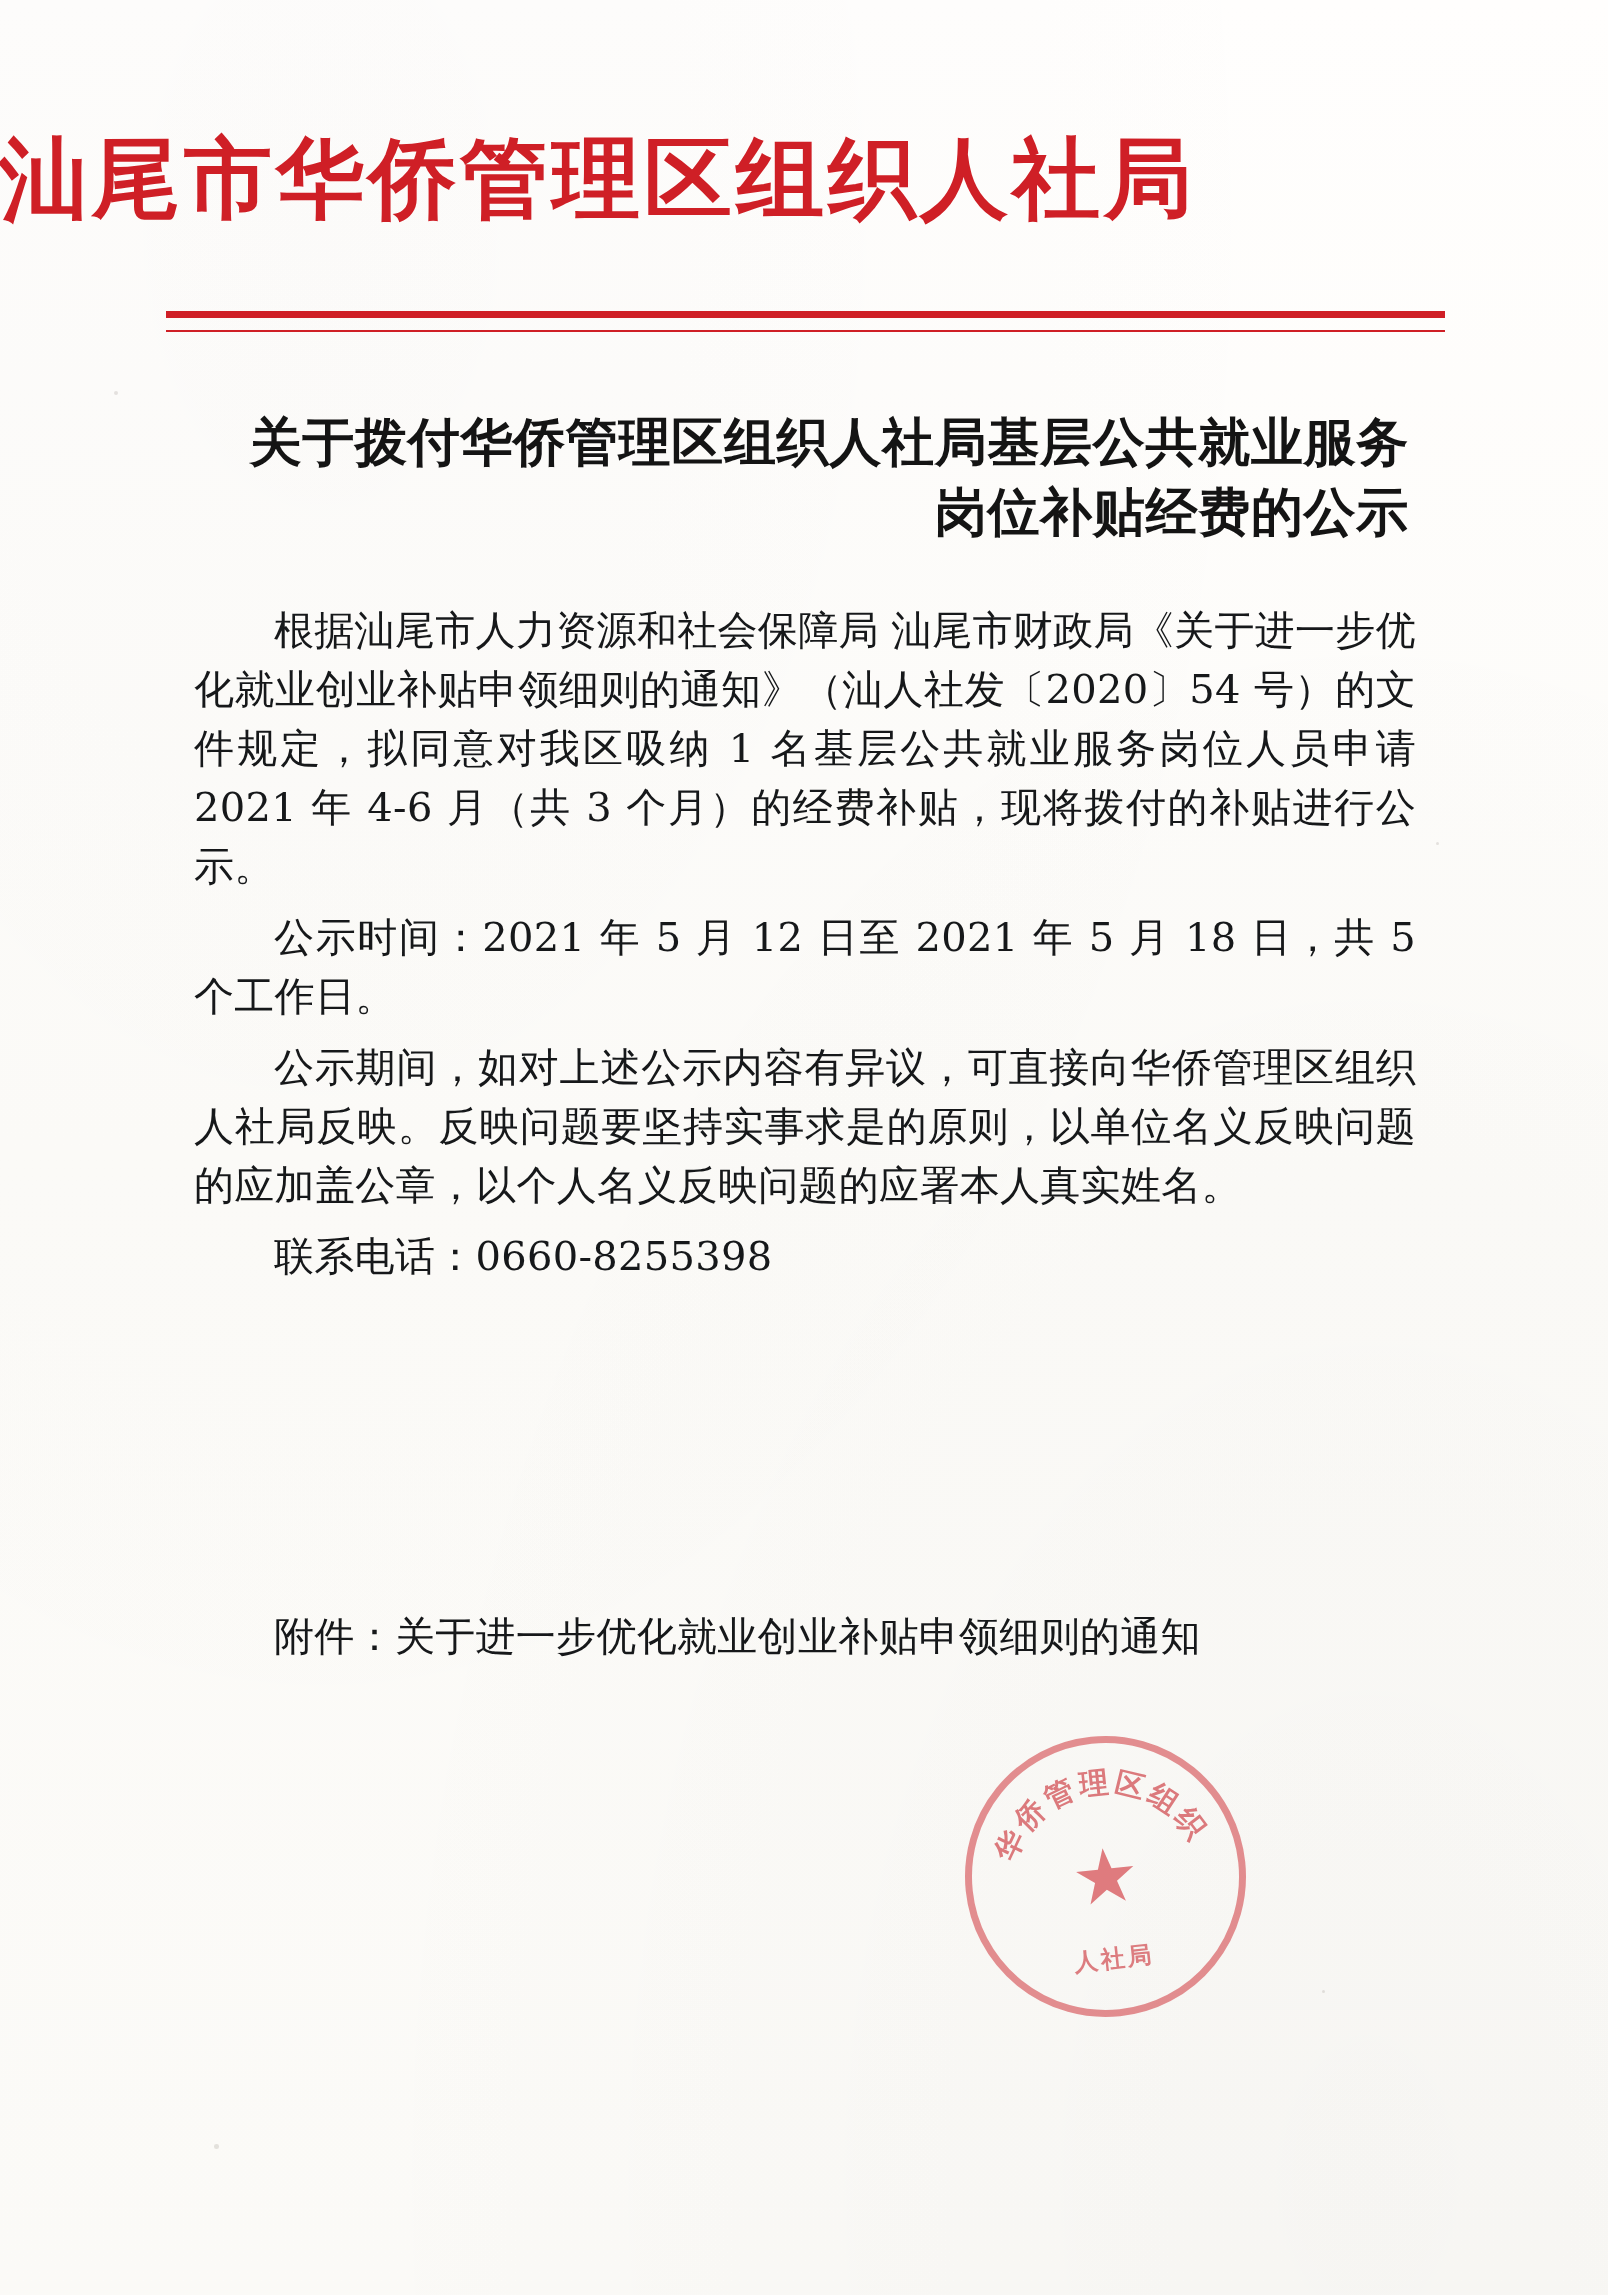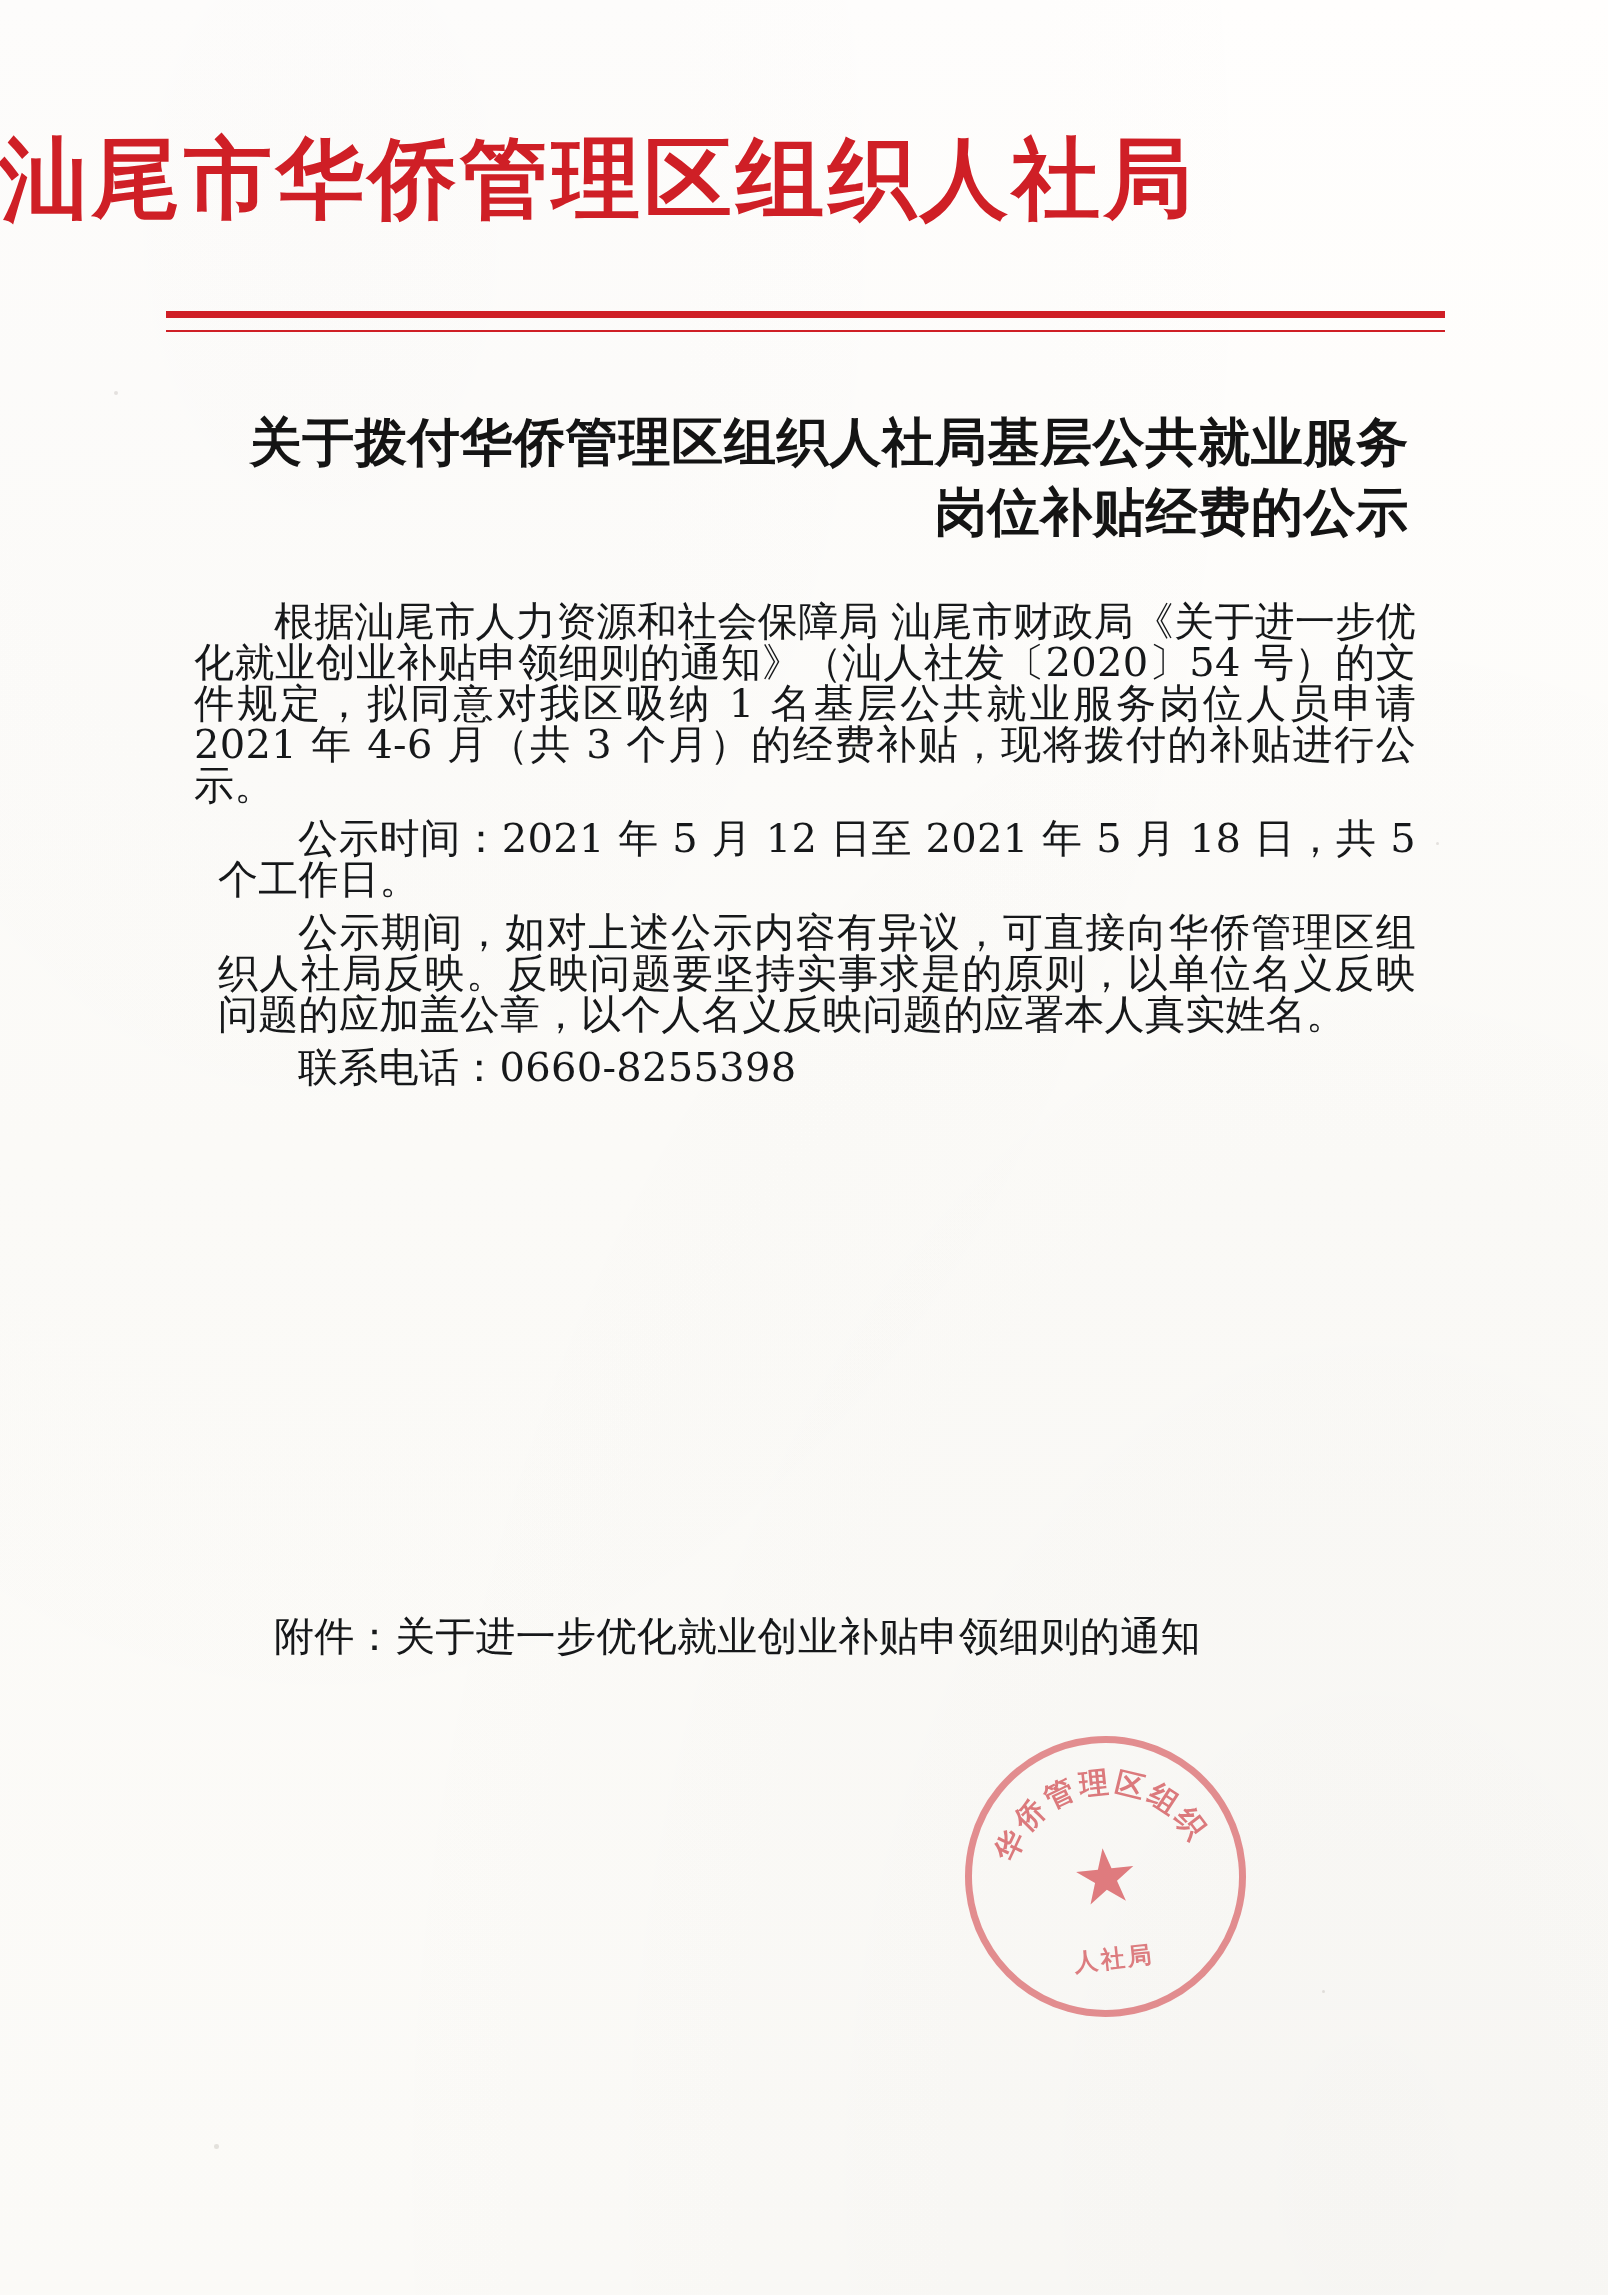--- a/index.html
+++ b/index.html
@@ -70,32 +70,31 @@
     line-height: 1.35;
     color: #141414;
     letter-spacing: 0.7px;
   }
   .body-text {
     position: absolute;
     top: 601px;
     left: 194px;
     width: 1222px;
     font-size: 40px;
-    line-height: 41px;
+    line-height: 59px;
     color: #16181a;
     letter-spacing: 0.3px;
   }
   .body-text p {
     margin: 0 0 0 0;
     text-indent: 2em;
     text-align: justify;
   }
   .body-text p.gap {
     margin-top: 12px;
-    margin-left: 24px;
   }
   .attachment {
     position: absolute;
     top: 1603px;
     left: 194px;
     width: 1222px;
     font-size: 40px;
     line-height: 67px;
     color: #16181a;
     text-indent: 2em;

